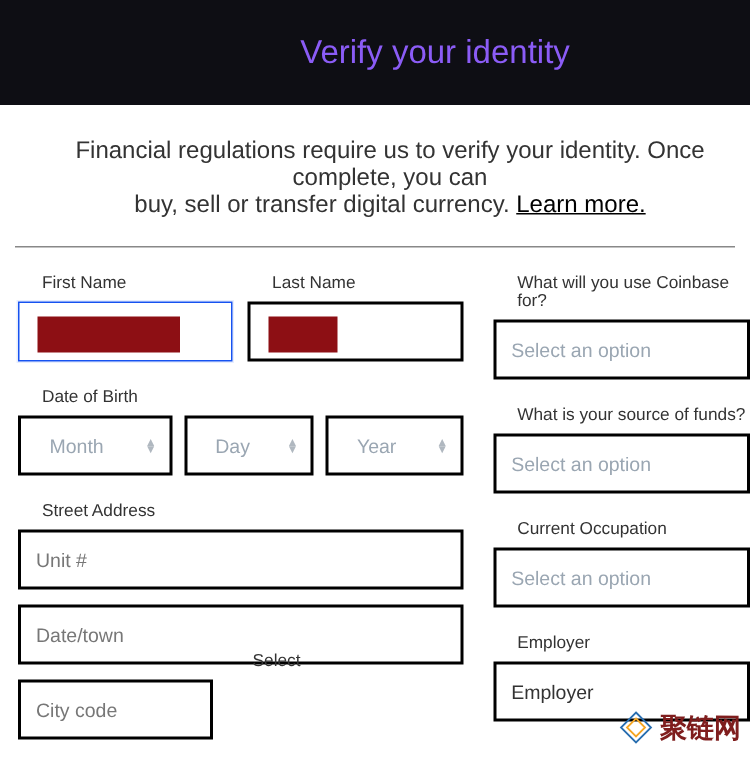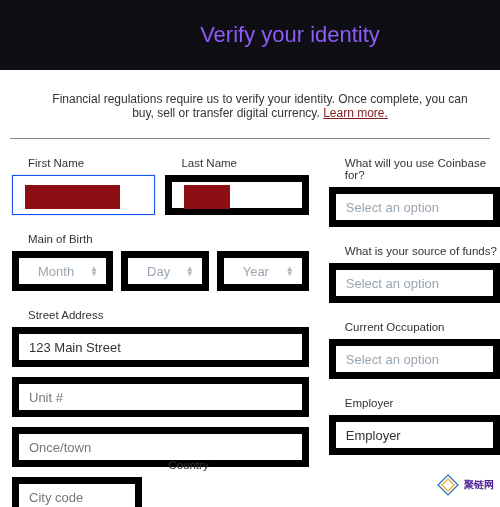--- a/index.html
+++ b/index.html
@@ -1,45 +1,45 @@
 <!DOCTYPE html>
 <html><head>
 <meta charset="utf-8">
 <style>
   * { box-sizing: border-box; margin: 0; padding: 0; }
   body { font-family: -apple-system, BlinkMacSystemFont, "Segoe UI", Helvetica, Arial, sans-serif; width: 500px; height: 507px; overflow: hidden; background: #fff; }
   .header { background: #0e0e14; color: #8b5cf6; height: 70px; display: flex; align-items: center; justify-content: center; padding-left: 80px; }
   .header h1 { font-size: 22px; font-weight: 500; }
-  .intro { text-align: center; font-size: 12px; color: #333; padding: 22px 20px 18px 40px; }
-  .intro a { color: #7f1d1d; text-decoration: underline; }
+  .intro { text-align: center; font-size: 16px; color: #333; padding: 22px 20px 18px 40px; }
+  .intro a { color: #000000; text-decoration: underline; }
   .hr { border: none; border-top: 1px solid #888; margin: 0 10px 0 10px; }
   .form { display: flex; padding: 18px 0 0 12px; gap: 20px; }
   .col-left { width: 312px; }
   .col-right { width: 180px; }
   .label { font-size: 11.5px; color: #333; margin-bottom: 6px; display: block; padding-left: 16px; }
   .group { margin-bottom: 18px; }
-  .input, .select { width: 100%; border: 7px solid #000000; background: #fff; font-size: 13px; color: #777; padding: 0 10px; height: 40px; display: flex; align-items: center; font-family: inherit; }
+  .input, .select { width: 100%; border: 2px solid #000000; background: #fff; font-size: 13px; color: #777; padding: 0 10px; height: 40px; display: flex; align-items: center; font-family: inherit; }
   .input.focused { border: 1px solid #1652f0; box-shadow: 0 0 0 1px rgba(22,82,240,0.1); }
   .redact { background: #8d0f14; display: block; }
   .redact.r1 { width: 95px; height: 24px; margin: 3px 0 0 2px; }
   .redact.r2 { width: 46px; height: 24px; margin: 3px 0 0 2px; }
   .row2 { display: flex; gap: 10px; }
   .row2 > * { flex: 1; }
   .row3 { display: flex; gap: 8px; }
   .row3 .select { position: relative; padding-left: 19px; }
   .row3 .m { flex: 1.3; }
   .row3 .d { flex: 1; }
   .row3 .y { flex: 1.1; }
   .select { position: relative; color: #9aa6b2; }
   .select .spin { position: absolute; right: 8px; top: 50%; transform: translateY(-50%); display: flex; flex-direction: column; line-height: 5px; font-size: 8px; color: #b0b8c0; }
   .stack .input { margin-bottom: 10px; }
   .country-row { display: flex; gap: 10px; }
   .country-row .pc { flex: 1; }
   .country-row .ct { flex: 1.2; }
-  .watermark { position: absolute; right: 6px; bottom: 10px; display: flex; align-items: center; gap: 4px; font-size: 10px; font-weight: 600; color: #4c1d95; }
+  .watermark { position: absolute; right: 6px; bottom: 10px; display: flex; align-items: center; gap: 4px; font-size: 18px; font-weight: 600; color: #7f1d1d; }
   .watermark svg { width: 24px; height: 24px; }
 </style>
 </head>
 <body>
 
 <div class="header">
   <h1>Verify your identity</h1>
 </div>
 
 <div class="intro">
@@ -64,21 +64,21 @@
         <div>
           <span class="label">Last Name</span>
           <div class="input">
             <span class="redact r2"></span>
           </div>
         </div>
       </div>
     </div>
 
     <div class="group">
-      <span class="label">Main of Birth</span>
+      <span class="label">Date of Birth</span>
       <div class="row3">
         <div class="select m">
           <span>Month</span>
           <span class="spin">
               <span>▲</span>
               <span>▼</span>
             </span>
         </div>
         <div class="select d">
           <span>Day</span>
@@ -92,37 +92,34 @@
           <span class="spin">
               <span>▲</span>
               <span>▼</span>
             </span>
         </div>
       </div>
     </div>
 
     <div class="group stack">
       <span class="label">Street Address</span>
-      <div class="input" style="color:#333">
-          <span>123 Main Street</span>
-        </div>
       <div class="input">
           <span>Unit #</span>
         </div>
       <div class="input">
-          <span>Once/town</span>
+          <span>Date/town</span>
         </div>
       <div class="country-row">
         <div class="pc">
           <div class="input">
               <span>City code</span>
             </div>
         </div>
         <div class="ct">
-          <span class="label" style="margin-top:-18px;position:relative;top:-0px">Country</span>
+          <span class="label" style="margin-top:-18px;position:relative;top:-0px">Select</span>
         </div>
       </div>
     </div>
 
   </div>
 
   <div class="col-right">
     <div class="group">
       <span class="label">What will you use Coinbase for?</span>
       <div class="select">

